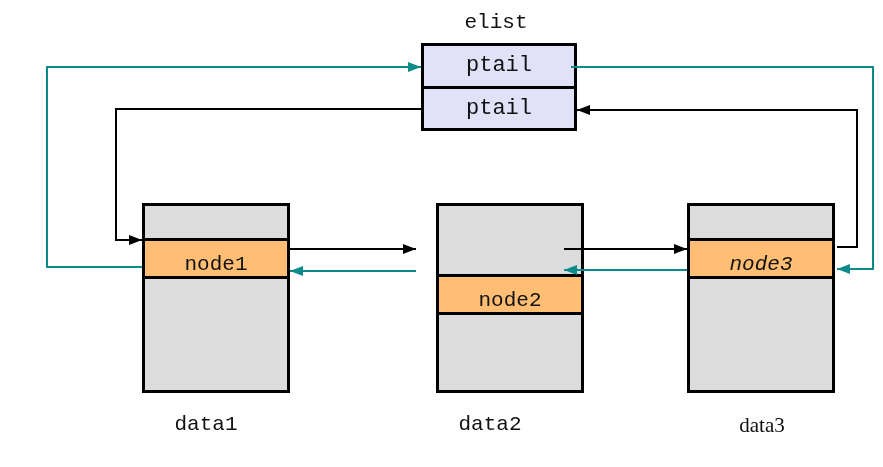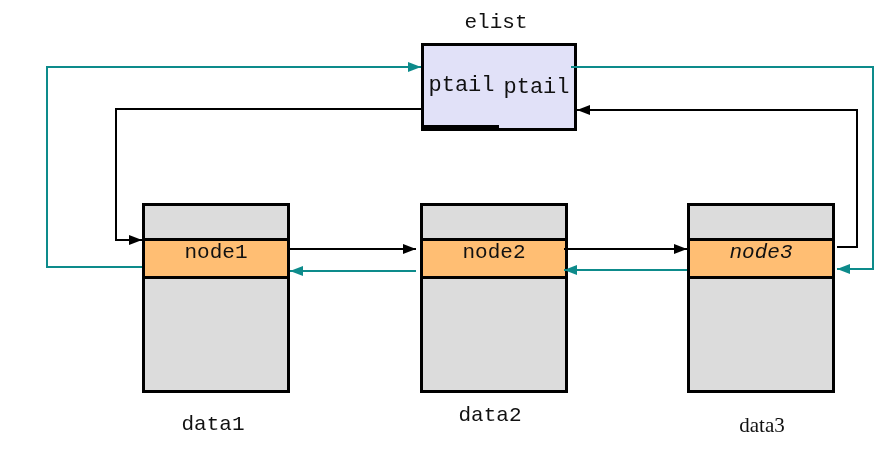--- a/index.html
+++ b/index.html
@@ -21,21 +21,21 @@
     color: #111111;
   }
   
   .elist-box {
     position: absolute;
     left: 397px; top: 43px;
     width: 150px; height: 82px;
     border: 3px solid #000000;
     background: #e1e1f8;
     display: flex;
-    flex-direction: row;
+    flex-direction: column;
   }
   .elist-row {
     flex: 1;
     display: flex;
     align-items: center;
     justify-content: center;
     font-size: 22px;
   }
   .elist-row.first { border-bottom: 3px solid #000000; }
   
@@ -48,21 +48,21 @@
     display: flex;
     flex-direction: column;
   }
   .node-top { height: 32px; }
   .node-band {
     height: 35px;
     background: #ffbe73;
     border-top: 3px solid #000000;
     border-bottom: 3px solid #000000;
     display: flex;
-    align-items: flex-start;
+    align-items: flex-end;
     justify-content: center;
     font-size: 21px;
   }
   .node-bottom { flex: 1; }
   .arrow-layer {
     position: absolute;
     left: 0; top: 0;
     width: 883px; height: 467px;
     pointer-events: none;
   }
@@ -86,30 +86,30 @@
     </div>
   </div>
 
   <div class="node-box" style="left:118px;">
     <div class="node-top"></div>
     <div class="node-band">
       <span>node1</span>
     </div>
     <div class="node-bottom"></div>
   </div>
-  <div class="label" style="left:115px; top:412px; width:148px;">data1</div>
+  <div class="label" style="left:108px; top:412px; width:148px;">data1</div>
 
-  <div class="node-box" style="left:396px;">
+  <div class="node-box" style="left:412px;gap:36px;">
     <div class="node-top"></div>
     <div class="node-band">
       <span>node2</span>
     </div>
     <div class="node-bottom"></div>
   </div>
-  <div class="label" style="left:392px; top:403px; width:148px;">data2</div>
+  <div class="label" style="left:392px; top:412px; width:148px;">data2</div>
 
   <div class="node-box" style="left:663px;font-style:italic;">
     <div class="node-top"></div>
     <div class="node-band">
       <span>node3</span>
     </div>
     <div class="node-bottom"></div>
   </div>
   <div class="label" style="left:663px; top:412px; width:150px;font-family:Liberation Serif, serif;">data3</div>
 

